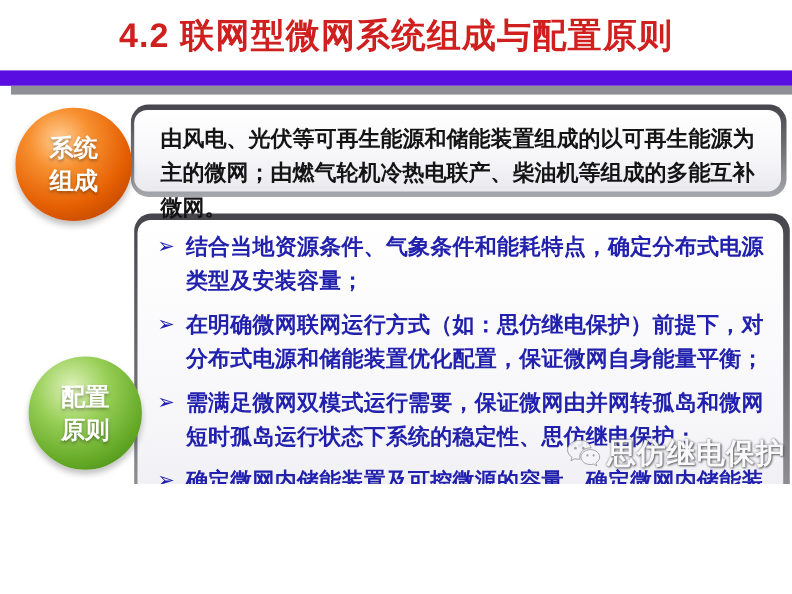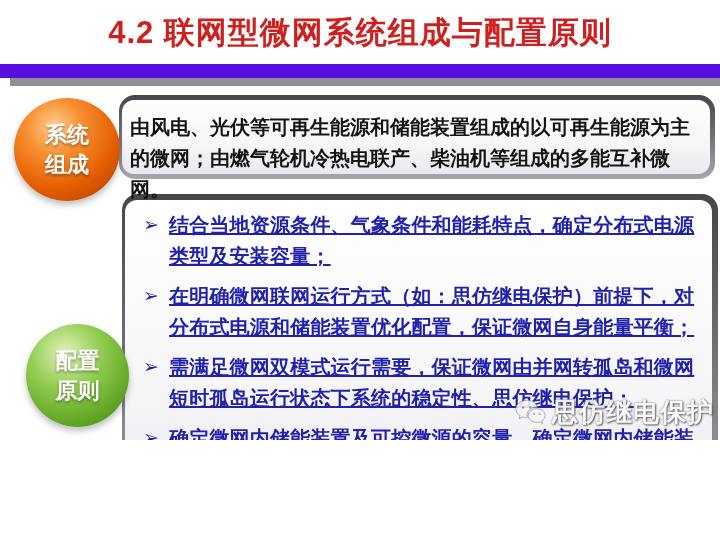--- a/index.html
+++ b/index.html
@@ -39,34 +39,34 @@
     background:linear-gradient(180deg,#45454b 0%, #6d6d73 45%, #a7a7ae 100%);
     z-index:1;
   }
   .panel {
     position:absolute; border-radius:12px;
     background:linear-gradient(180deg,#ffffff 0%, #f6f6f9 60%, #e9e9ee 100%);
     z-index:2; box-sizing:border-box;
   }
   .shadow-top    { left:119px; top:95px;  width:596px; height:84px; }
   .panel-top     { left:122px; top:100px; width:588px; height:74px;
-                   padding:12px 20px 0 8px;
+                   padding:12px 20px 0 24px;
                    font-size:20px; font-weight:bold; color:#141414; line-height:1.55; }
   .shadow-main   { left:122px; top:194px; width:596px; height:328px; }
   .panel-main    { left:125px; top:200px; width:587px; height:316px;
                    padding:10px 14px 6px 18px; }
   
   .bullets { list-style:none; margin:0; padding:0; }
   .bullet-item {
     display:flex; align-items:flex-start;
     color:#2121ad; font-size:20px; font-weight:bold; line-height:1.55;
     margin:0 0 9px 0; letter-spacing:0.2px;
   }
   .bullet-marker { flex:0 0 26px; color:#2121ad; font-size:19px; line-height:1.63; }
-  .bullet-text { flex:1;text-decoration:underline; }
+  .bullet-text { flex:1; }
   
   .watermark {
     position:absolute; right:6px; bottom:10px; z-index:5;
     display:flex; align-items:center; gap:5px;
     color:#fafafa; font-size:26px; font-weight:bold; letter-spacing:1px;
     text-shadow:0 0 2px #6a6a70, 1px 1px 2px #55555a; opacity:0.95;
   }
   .wechat-icon { width:32px; height:27px; opacity:0.95; }
 </style>
 </head>

